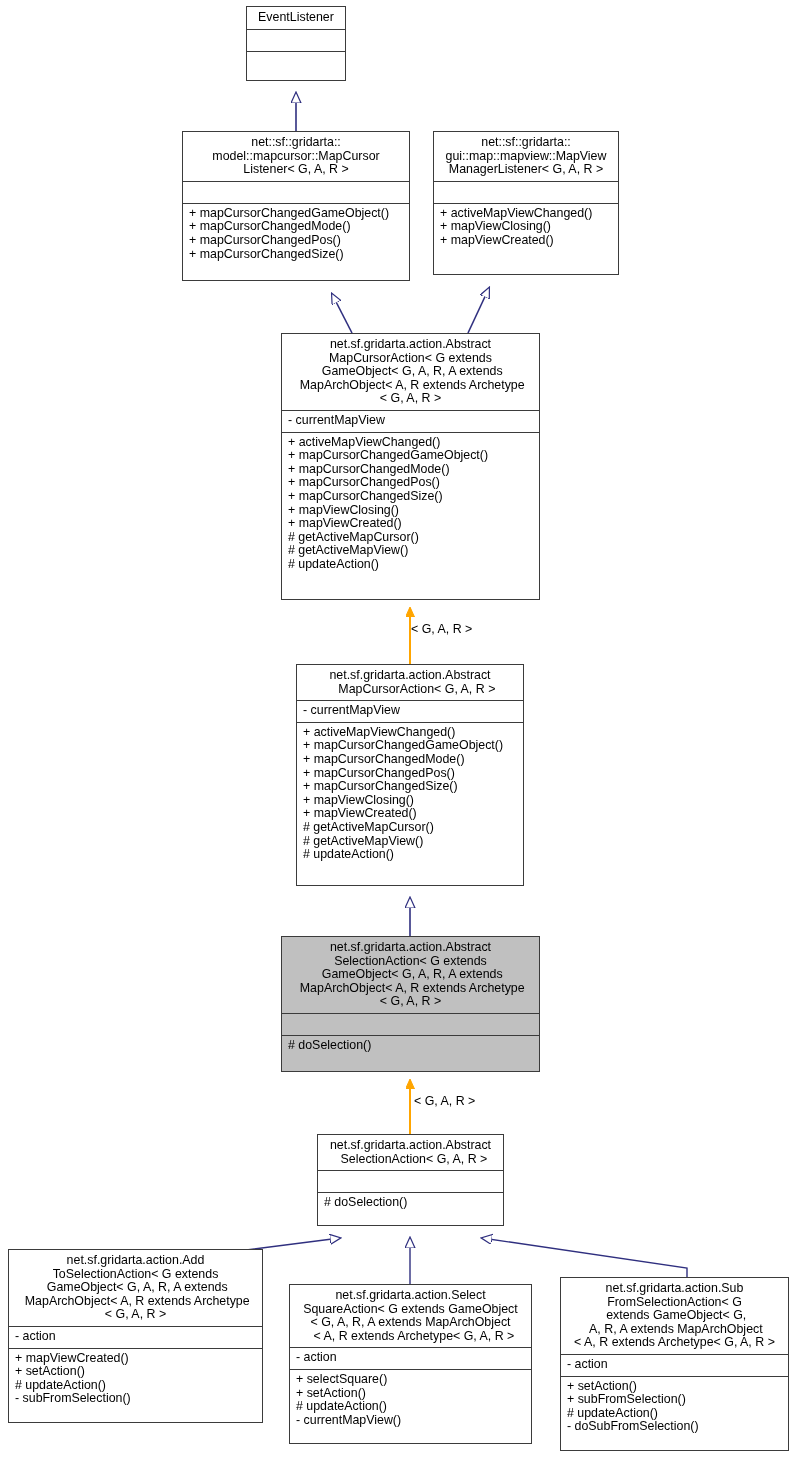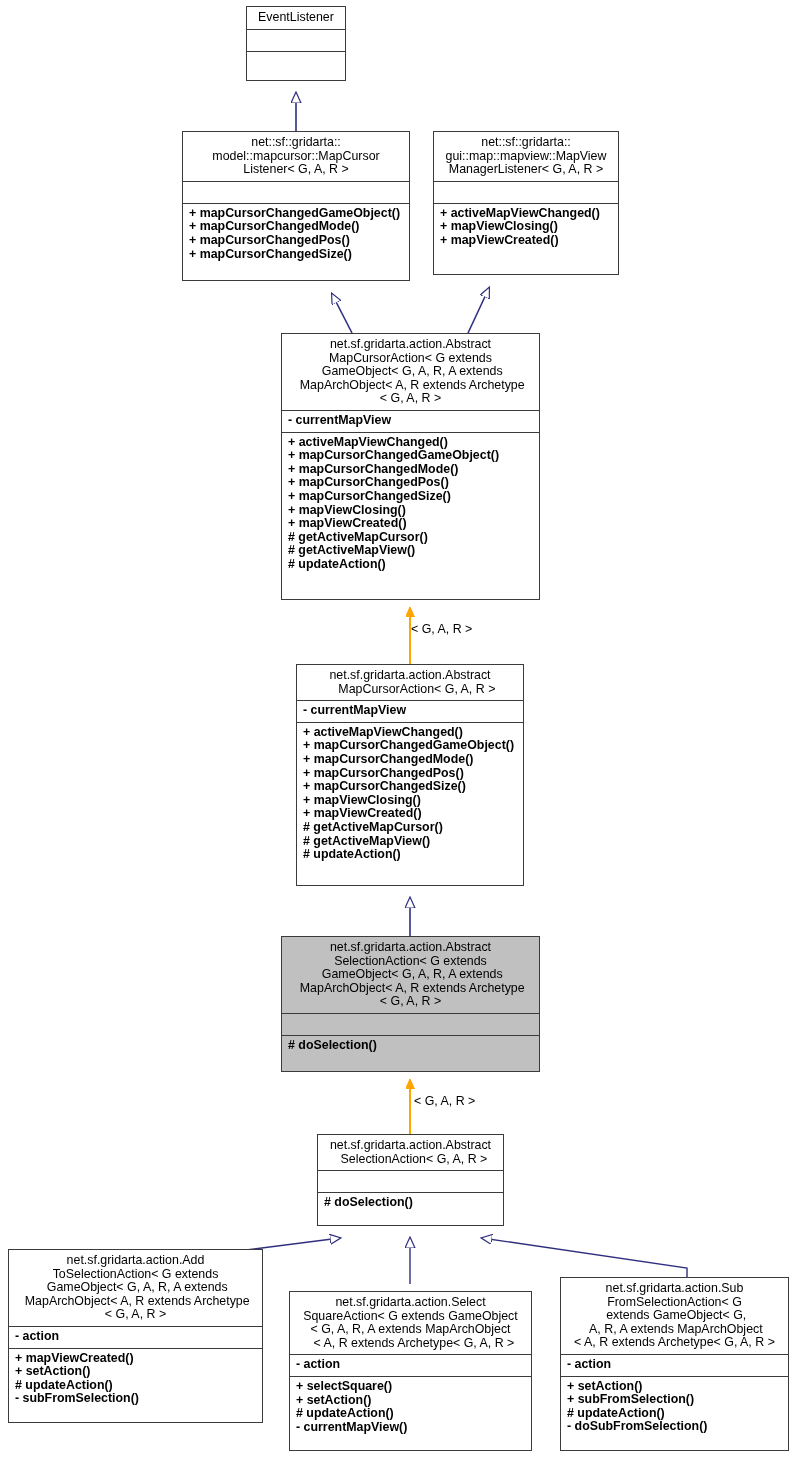--- a/index.html
+++ b/index.html
@@ -52,21 +52,20 @@
     white-space: pre;
     text-align: left;
   }
   .uml-compartment.empty {
     height: 13px;
     padding-top: 4px;
     padding-bottom: 4px;
   }
   .uml-member {
     white-space: pre;
-    font-weight: bold;
   }
   .edge-label {
     position: absolute;
     font-size: 12.4px;
     color: #000000;
     white-space: pre;
   }
 </style>
 </head>
 <body>
@@ -172,21 +171,21 @@
       </div>
       <div class="uml-class" style="left: 8px; top: 1249px; width: 255px; height: 174px;">
         <div class="uml-name">net.sf.gridarta.action.Add
 ToSelectionAction&lt; G extends
  GameObject&lt; G, A, R, A extends
  MapArchObject&lt; A, R extends Archetype
 &lt; G, A, R &gt;</div>
         <div class="uml-compartment uml-divider"><div class="uml-member">- action</div></div>
         <div class="uml-compartment uml-divider"><div class="uml-member">+ mapViewCreated()</div><div class="uml-member">+ setAction()</div><div class="uml-member"># updateAction()</div><div class="uml-member">- subFromSelection()</div></div>
       </div>
-      <div class="uml-class" style="left: 289px; top: 1284px; width: 243px; height: 160px; margin-top: 7px;">
+      <div class="uml-class" style="left: 289px; top: 1284px; width: 243px; height: 160px;">
         <div class="uml-name">net.sf.gridarta.action.Select
 SquareAction&lt; G extends GameObject
 &lt; G, A, R, A extends MapArchObject
   &lt; A, R extends Archetype&lt; G, A, R &gt;</div>
         <div class="uml-compartment uml-divider"><div class="uml-member">- action</div></div>
         <div class="uml-compartment uml-divider"><div class="uml-member">+ selectSquare()</div><div class="uml-member">+ setAction()</div><div class="uml-member"># updateAction()</div><div class="uml-member">- currentMapView()</div></div>
       </div>
       <div class="uml-class" style="left: 560px; top: 1277px; width: 229px; height: 174px;">
         <div class="uml-name">net.sf.gridarta.action.Sub
 FromSelectionAction&lt; G

